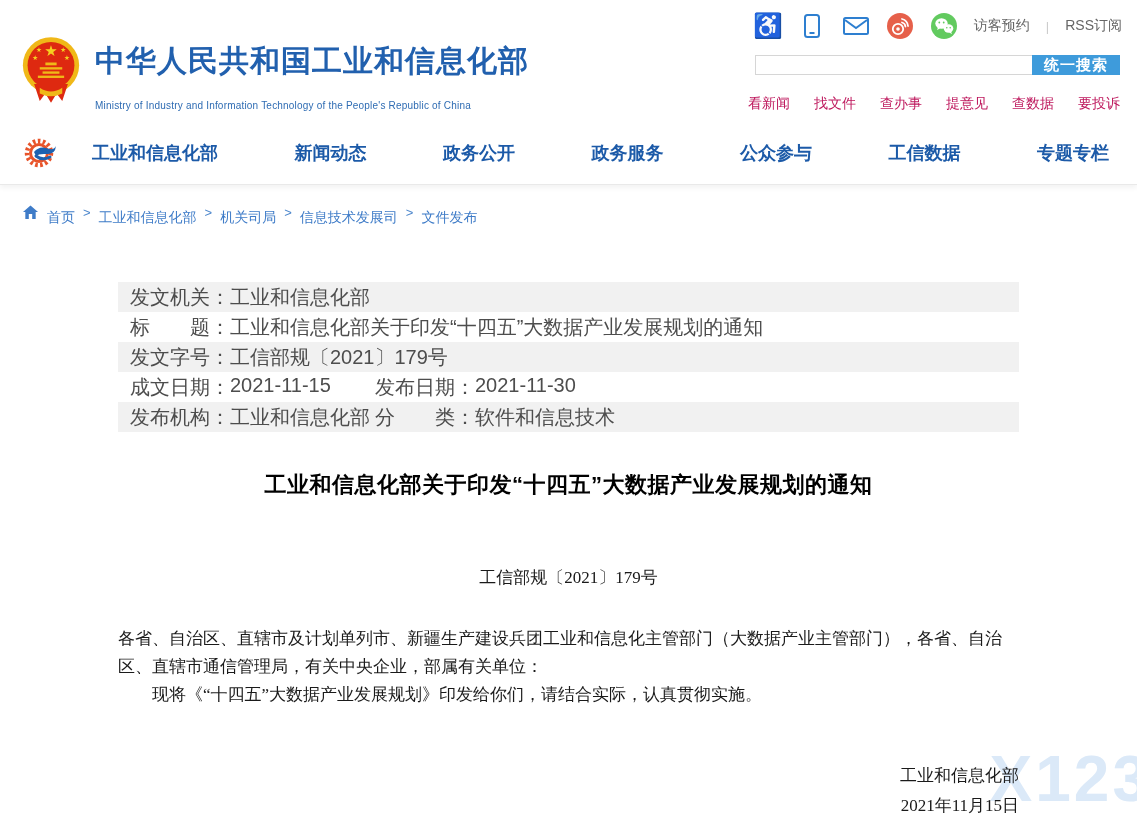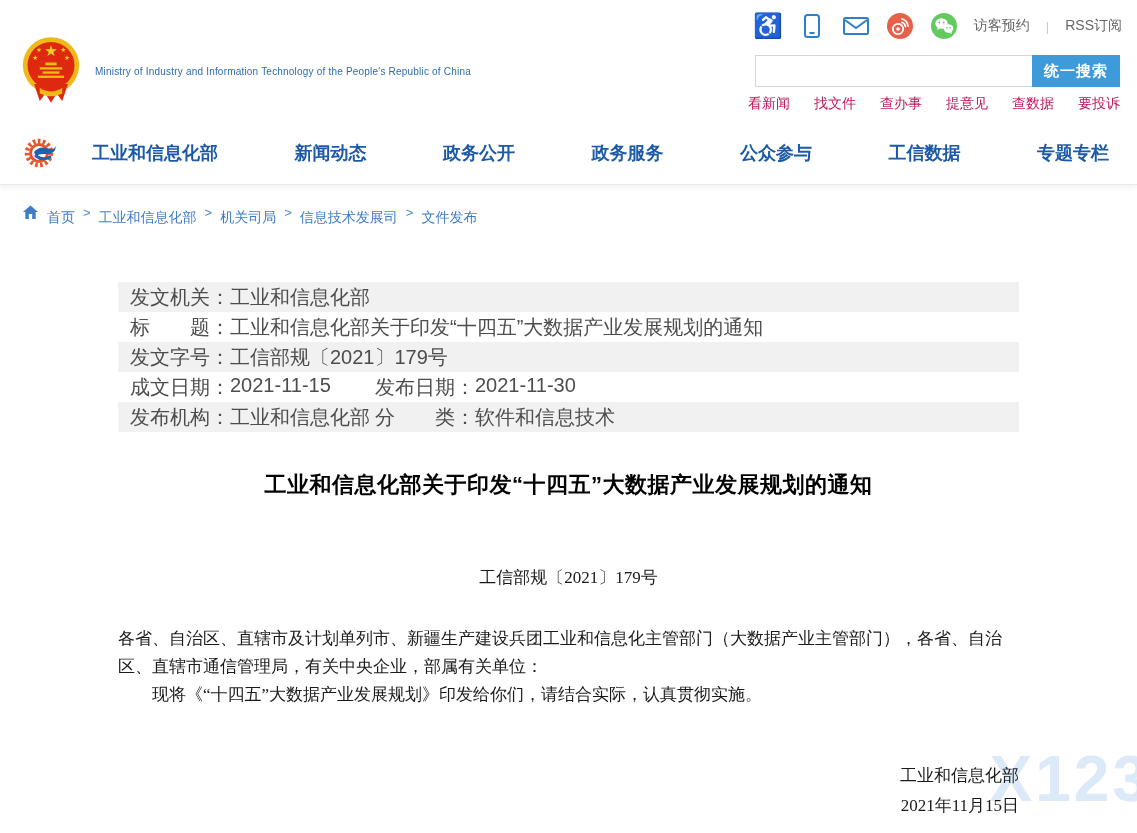--- a/index.html
+++ b/index.html
@@ -13,21 +13,21 @@
   .topbar .ticon { width:28px; height:28px; display:flex; align-items:center; justify-content:center; cursor:pointer; }
   .topbar a.tlink { font-size:14px; color:#666; text-decoration:none; cursor:pointer; }
   .topbar .tdivider { color:#ccc; font-size:13px; }
   .access-glyph { font-size:24px; color:#2e7fd0; line-height:1; }
 
   .emblem { position:absolute; left:21px; top:35px; width:60px; height:70px; }
   .site-title-block { position:absolute; left:95px; top:44px; }
   .site-title { font-size:30px; font-weight:bold; color:#2160ae; letter-spacing:1px; line-height:34px; }
   .site-subtitle { font-size:10px; color:#2f6cb3; margin-top:22px; letter-spacing:0.2px; }
 
-  .searchbox { position:absolute; top:55px; right:17px; width:365px; height:32px; display:flex; }
+  .searchbox { position:absolute; top:55px; right:17px; width:365px; height:20px; display:flex; }
   .searchbox input { flex:1; border:1px solid #d6d6d6; border-right:none; outline:none; padding:0 10px; font-size:14px; color:#333; }
   .searchbox button { width:88px; background:#3e9bdb; color:#fff; border:none; font-size:15px; font-weight:bold; cursor:pointer; letter-spacing:1px; }
   .quicklinks { position:absolute; top:95px; right:17px; width:372px; display:flex; justify-content:space-between; }
   .quicklinks a { font-size:14px; color:#be185d; text-decoration:none; cursor:pointer; }
 
   
   .nav { height:63px; background:#fff; border-bottom:1px solid #e9e9e9; box-shadow:0 3px 5px rgba(0,0,0,0.05);
          display:flex; align-items:center; padding:0 28px 0 24px; }
   .nav-logo { width:36px; height:36px; margin-right:32px; flex:none; cursor:pointer; }
   .nav-items { flex:1; display:flex; justify-content:space-between; list-style:none; align-items:center; }
@@ -119,20 +119,21 @@
       <text x="45" y="18" font-size="7" fill="#f5d020" text-anchor="middle" font-family="DejaVu Sans, sans-serif">★</text>
       <text x="15" y="26" font-size="7" fill="#f5d020" text-anchor="middle" font-family="DejaVu Sans, sans-serif">★</text>
       <text x="49" y="26" font-size="7" fill="#f5d020" text-anchor="middle" font-family="DejaVu Sans, sans-serif">★</text>
       <rect x="20" y="34" width="24" height="2.5" fill="#f0b818"></rect>
       <rect x="23" y="38.5" width="18" height="2.5" fill="#f0b818"></rect>
       <rect x="18" y="43" width="28" height="2.5" fill="#f0b818"></rect>
       <rect x="26" y="29" width="12" height="3" fill="#f0b818"></rect>
     </svg>
 
     <div class="site-title-block">
+      <div class="site-title">中华人民共和国工业和信息化部</div>
       <div class="site-subtitle">Ministry of Industry and Information Technology of the People's Republic of China</div>
     </div>
 
     <div class="searchbox">
       <input type="text" placeholder="" style="">
       <button>统一搜索</button>
     </div>
 
     <div class="quicklinks">
       <a>看新闻</a>

